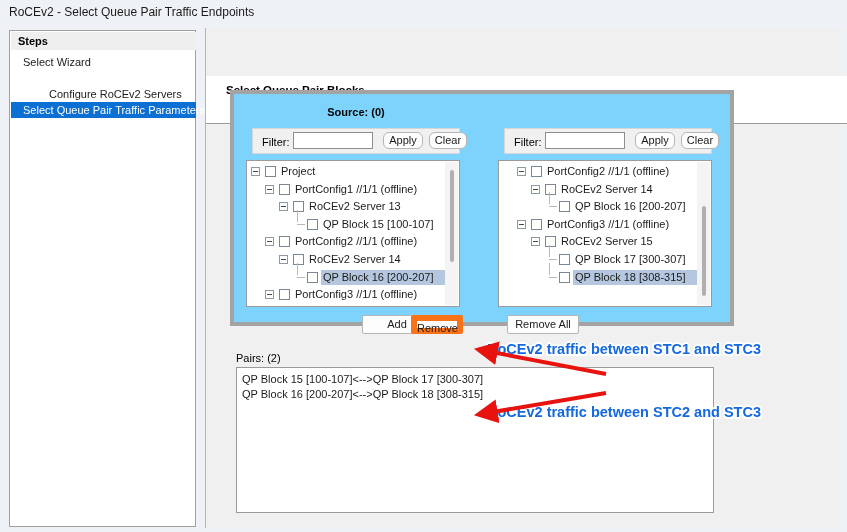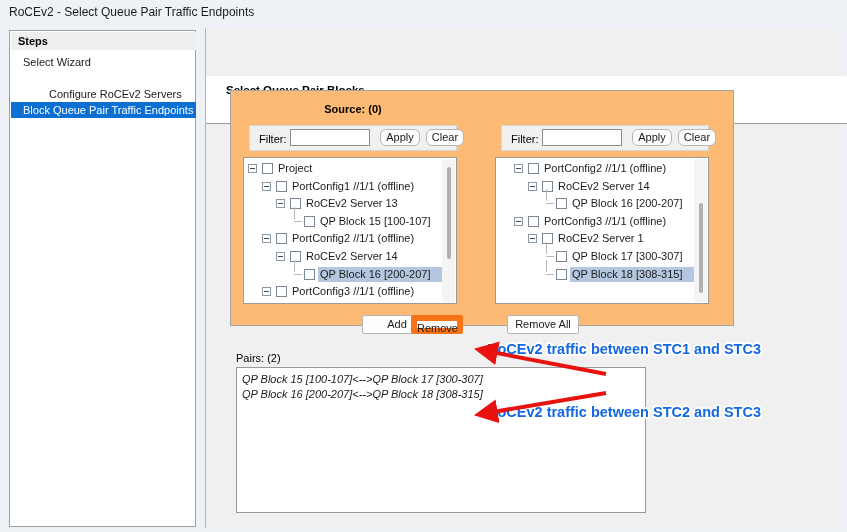--- a/index.html
+++ b/index.html
@@ -53,21 +53,21 @@
     background:#ffffff;border-bottom:1px solid #9a9a9a;
     box-sizing:border-box;
     margin-top:48px;
   }
   .hdr-title{position:absolute;left:20px;top:8px;font-weight:bold;font-size:11.5px;}
   .hdr-sub{position:absolute;left:29px;top:24px;font-size:11.5px;}
 
   
   .group-outer{
     position:absolute;left:24px;top:62px;width:504px;height:236px;
-    background:#fdba74;border:1px solid #a3a3a3;
+    background:#7dd3fc;border:4px solid #a3a3a3;
     box-sizing:border-box;
   }
   .panel{
     position:absolute;top:0;width:232px;height:236px;
   }
   .panel.src{left:6px;}
   .panel.dst{left:258px;}
   .panel-title{
     position:absolute;top:12px;width:232px;text-align:center;
     font-weight:bold;font-size:11px;
@@ -133,22 +133,22 @@
     box-sizing:border-box;text-align:center;line-height:17px;font-size:11px;
     color:#1b1b1b;cursor:default;
   }
   .act-btn.add{left:362px;width:70px;}
   .act-btn.remove{left:411px;width:52px;border:6px solid #f97316;line-height:15px;}
   .act-btn.removeall{left:507px;width:72px;}
 
   
   .pairs-lbl{position:absolute;left:236px;top:352px;font-size:11px;}
   .pairs-box{
-    position:absolute;left:236px;top:367px;width:410px;height:146px;
-    background:#ffffff;border:1px solid #9a9a9a;box-sizing:border-box;font-style:italic;
+    position:absolute;left:236px;top:367px;width:478px;height:146px;
+    background:#ffffff;border:1px solid #9a9a9a;box-sizing:border-box;
   }
   .pair-row{
     position:absolute;left:5px;height:14px;line-height:14px;font-size:11px;
     white-space:nowrap;color:#1b1b1b;
   }
 
   
   .anno{
     position:absolute;font-weight:bold;font-size:14.5px;color:#1569e0;
     white-space:nowrap;letter-spacing:0px;
@@ -172,21 +172,21 @@
 <div class="titlebar">
   <div class="ttl">RoCEv2 - Select Queue Pair Traffic Endpoints</div>
 </div>
 
 <div class="steps-panel">
   <div class="steps-head">
     <span>Steps</span>
   </div>
   <div class="step-item" style="top:23px;">Select Wizard</div>
   <div class="step-item" style="top:55px;padding-left:38px;">Configure RoCEv2 Servers</div>
-  <div class="step-item sel" style="top:71px;">Block Queue Pair Traffic Endpoints</div>
+  <div class="step-item sel" style="top:71px;">Select Queue Pair Traffic Parameters</div>
 </div>
 
 <div class="content">
 
   <div class="hdr-band">
     <div class="hdr-title">Select Queue Pair Blocks.</div>
   </div>
 
   <div class="group-outer">
 
@@ -280,21 +280,21 @@
               <span class="lbl">QP Block 16 [200-207]</span>
             </div>
             <div class="tnode" style="top: 54.8px; left: 18px;">
               <div class="expander" style="left: 0px;"></div>
               <div class="cbox" style="left: 14px;"></div>
               <span class="lbl">PortConfig3 //1/1 (offline)</span>
             </div>
             <div class="tnode" style="top: 72.4px; left: 32px;">
               <div class="expander" style="left: 0px;"></div>
               <div class="cbox" style="left: 14px;"></div>
-              <span class="lbl">RoCEv2 Server 1</span>
+              <span class="lbl">RoCEv2 Server 15</span>
             </div>
             <div class="tnode" style="top: 90px; left: 46px;">
               <div class="tline-v" style="left: 4px; top: -6px; height: 12px;"></div>
               <div class="tline-h" style="left: 4px; top: 8px; width: 8px;"></div>
               <div class="cbox" style="left: 14px;"></div>
               <span class="lbl">QP Block 17 [300-307]</span>
             </div>
             <div class="tnode sel" style="top: 107.6px; left: 46px;">
               <div class="selbg" style="width: 127.6px;"></div>
               <div class="tline-v" style="left: 4px; top: -6px; height: 12px;"></div>

